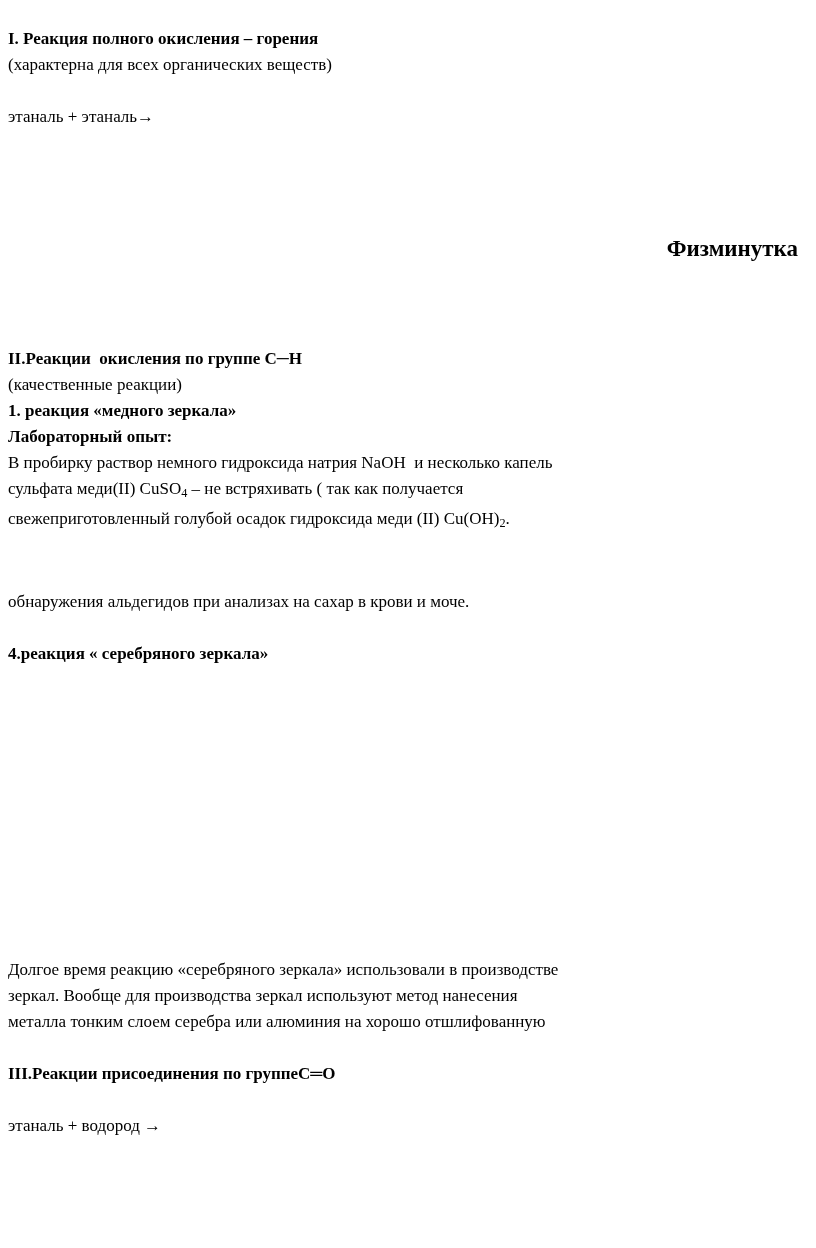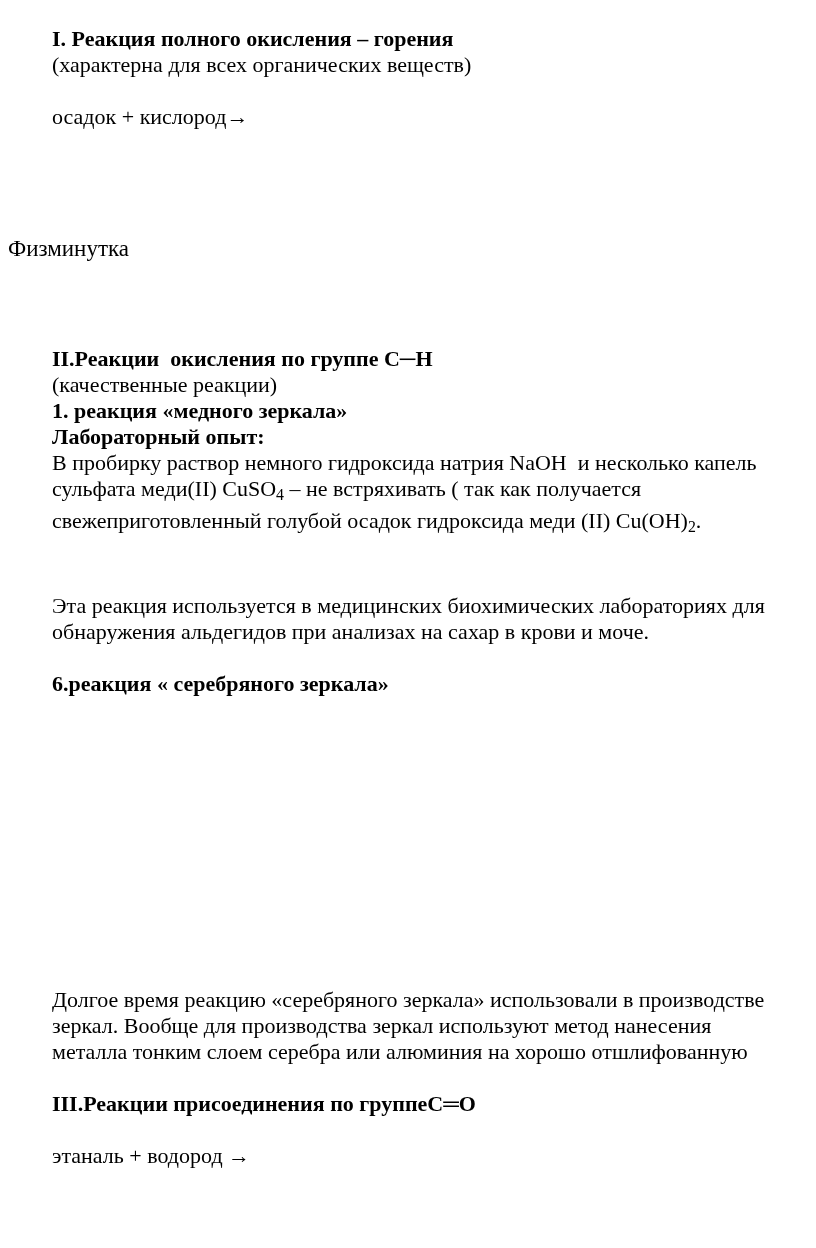--- a/index.html
+++ b/index.html
@@ -16,77 +16,75 @@
   }
   .page {
     position: relative;
     width: 816px;
     height: 1248px;
     box-sizing: border-box;
     padding: 26px 18px 0 8px;
     overflow: hidden;
   }
   .line {
-    font-size: 22px;
+    font-size: 17px;
     line-height: 26px;
     white-space: pre-wrap;
-    margin-left: 44px;
   }
   .bold { font-weight: bold; }
   .spacer-sm { height: 26px; }
   .spacer-md { height: 52px; }
   .heading-phys {
     font-size: 23px;
-    font-weight: normal;
+    font-weight: bold;
     line-height: 30px;
-    text-align: left;
+    text-align: right;
   }
   sub {
     font-size: 0.72em;
     vertical-align: -0.28em;
   }
   .gap-1 { height: 104px; }
   .gap-2 { height: 56px; }
   .gap-3 { height: 290px; }
 </style>
 </head>
 <body>
 
 <div class="page">
 
   <div class="line bold">I. Реакция полного окисления – горения</div>
   <div class="line">(характерна для всех органических веществ)</div>
 
   <div class="spacer-sm"></div>
 
-  <div class="line">осадок + кислород→</div>
+  <div class="line">этаналь + этаналь→</div>
 
   <div class="gap-1"></div>
 
   <div class="heading-phys">Физминутка</div>
 
   <div class="gap-2"></div>
   <div class="spacer-sm"></div>
 
   <div class="line bold">II.Реакции  окисления по группе С─Н</div>
   <div class="line">(качественные реакции)</div>
   <div class="line bold">1. реакция «медного зеркала»</div>
   <div class="line bold">Лабораторный опыт:</div>
   <div class="line">В пробирку раствор немного гидроксида натрия NaOH  и несколько капель</div>
   <div class="line"><span>сульфата меди(II) CuSO</span><sub>4</sub><span> – не встряхивать ( так как получается</span></div>
   <div class="line"><span>свежеприготовленный голубой осадок гидроксида меди (II) Cu(OH)</span><sub>2</sub><span>.</span></div>
 
   <div class="spacer-md"></div>
 
-  <div class="line">Эта реакция используется в медицинских биохимических лабораториях для</div>
   <div class="line">обнаружения альдегидов при анализах на сахар в крови и моче.</div>
 
   <div class="spacer-sm"></div>
 
-  <div class="line bold">6.реакция « серебряного зеркала»</div>
+  <div class="line bold">4.реакция « серебряного зеркала»</div>
 
   <div class="gap-3"></div>
 
   <div class="line">Долгое время реакцию «серебряного зеркала» использовали в производстве</div>
   <div class="line">зеркал. Вообще для производства зеркал используют метод нанесения</div>
   <div class="line">металла тонким слоем серебра или алюминия на хорошо отшлифованную</div>
 
   <div class="spacer-sm"></div>
 
   <div class="line bold">III.Реакции присоединения по группеС═О</div>

